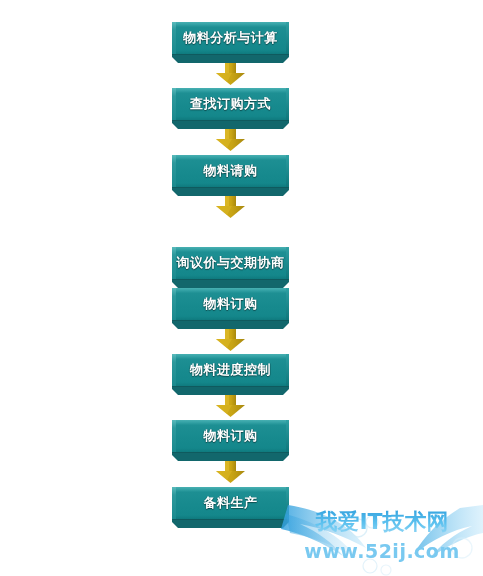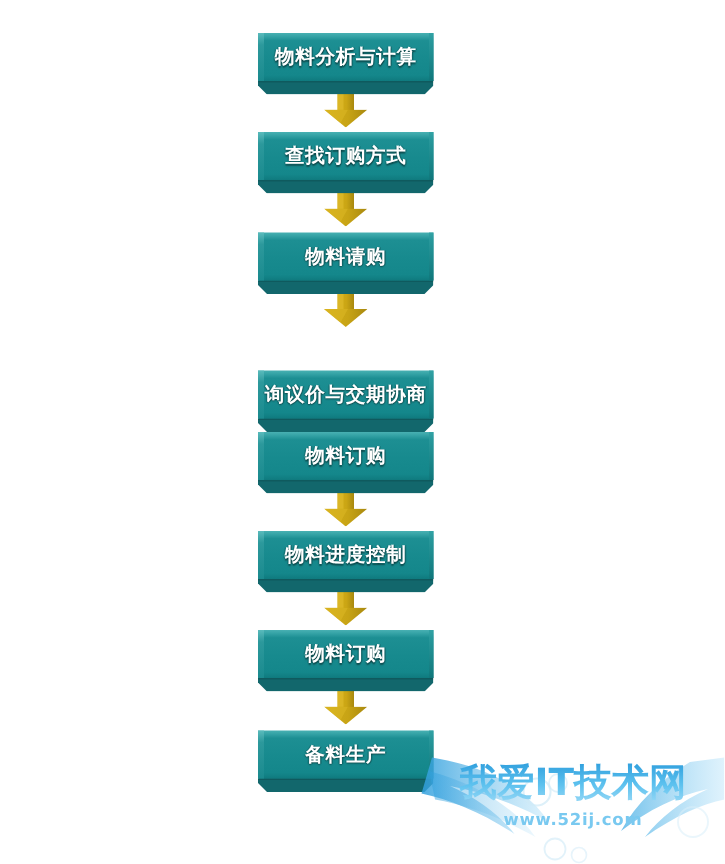--- a/index.html
+++ b/index.html
@@ -138,37 +138,37 @@
     top:494px;
     width:207px;
     height:82px;
     pointer-events:none;
   }
   #watermark .wmtext{
     position:absolute;
     left:26px; top:14px;
     width:160px;
     text-align:center;
-    font-size:25px;
+    font-size:22px;
     font-weight:bold;
     letter-spacing:0px;
     color:#49b3e8;
     background:linear-gradient(180deg,#2f9fdd 0%,#5ec2ef 55%,#9ad9f6 100%);
     -webkit-background-clip:text;
     background-clip:text;
     -webkit-text-fill-color:transparent;
     white-space:nowrap;
     line-height:28px;
   }
   #watermark .wmurl{
     position:absolute;
     left:26px; top:46px;
     width:160px;
     text-align:center;
-    font-size:11px;
+    font-size:19px;
     font-weight:bold;
     letter-spacing:.5px;
     color:#79c9f0;
     white-space:nowrap;
   }
 </style>
 </head>
 <body>
 
 <div id="flow">

